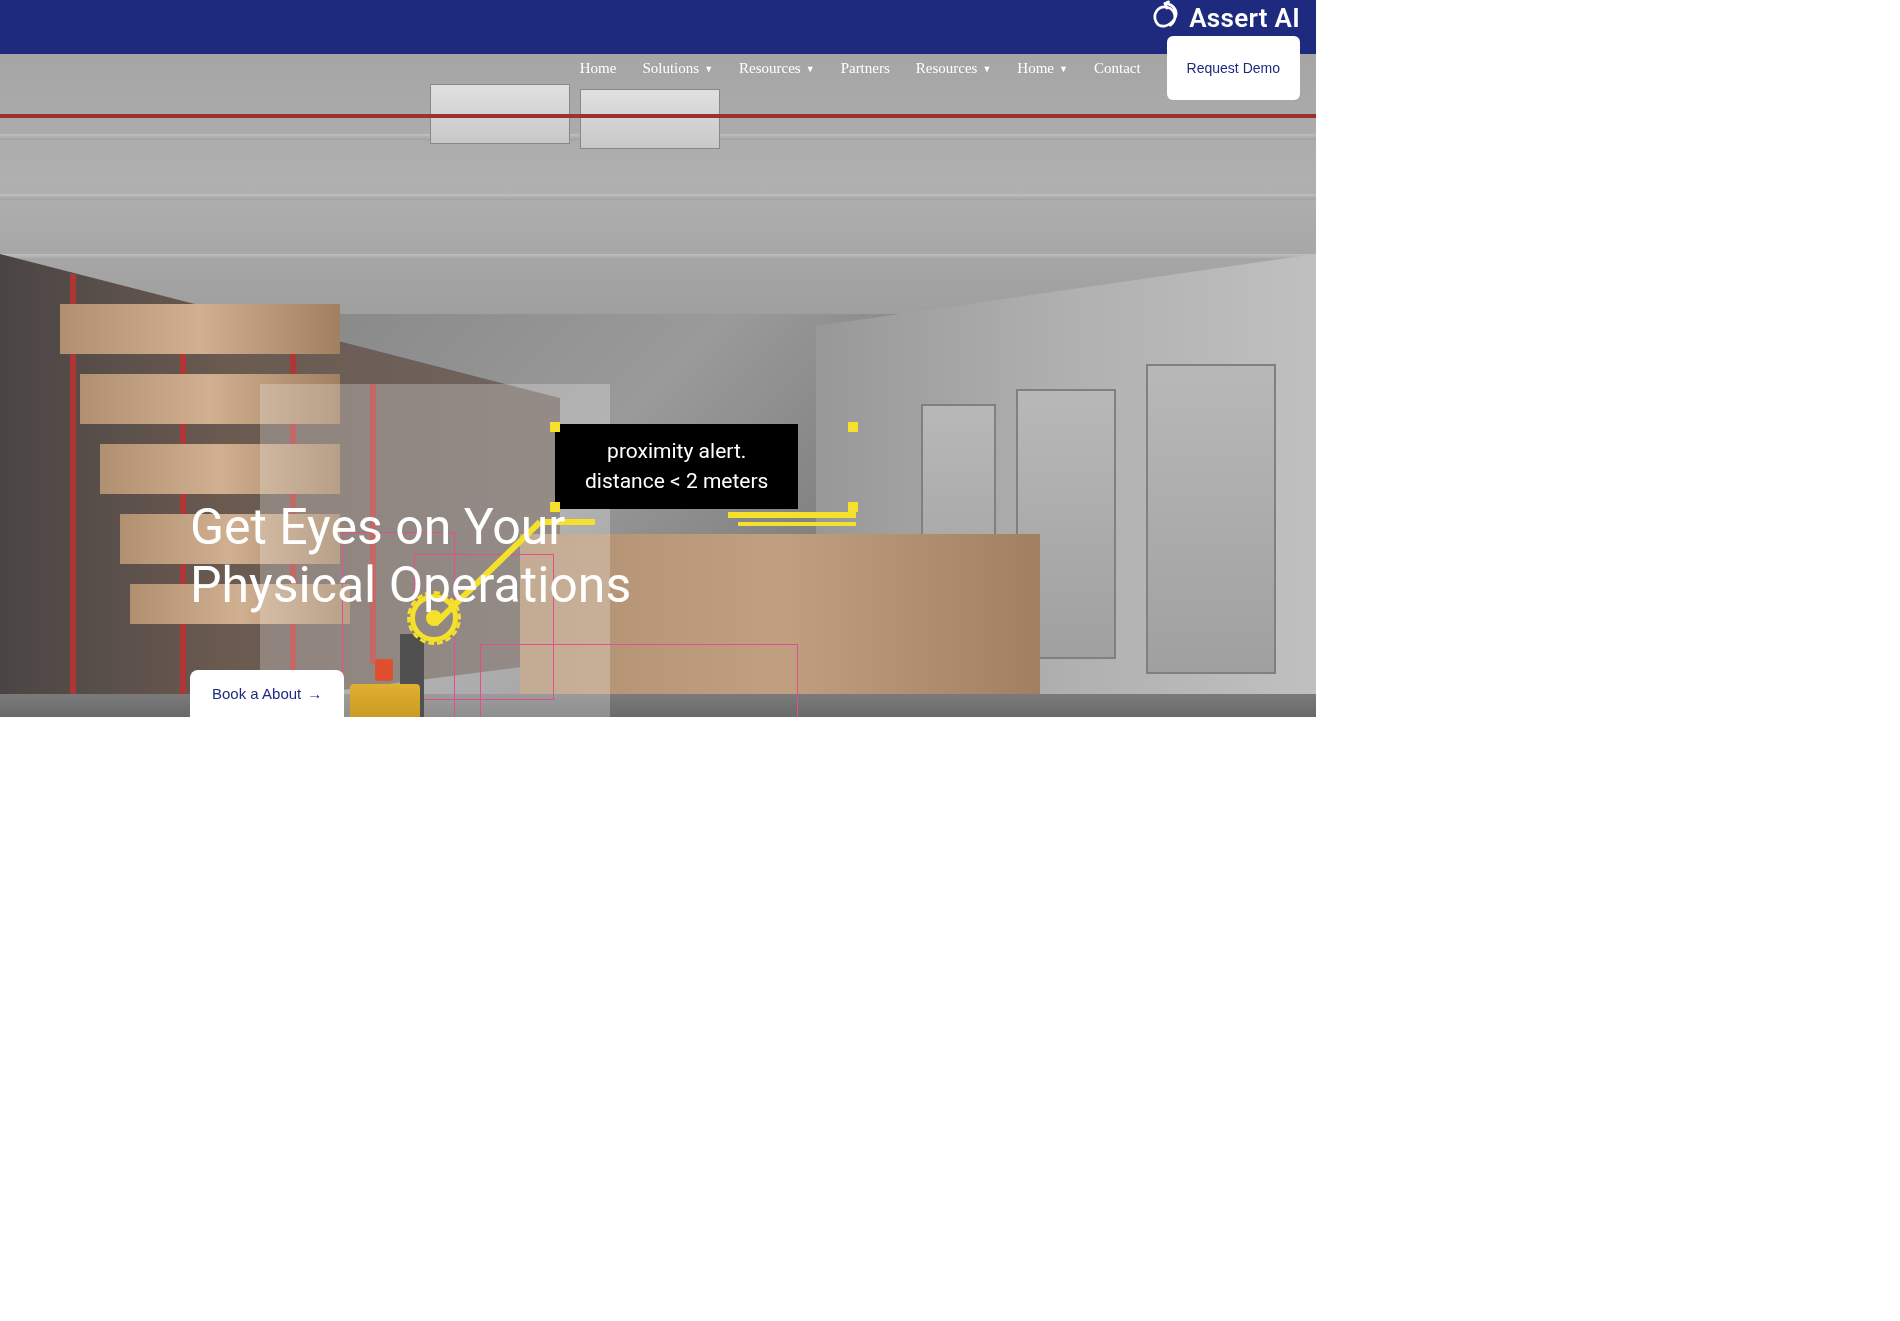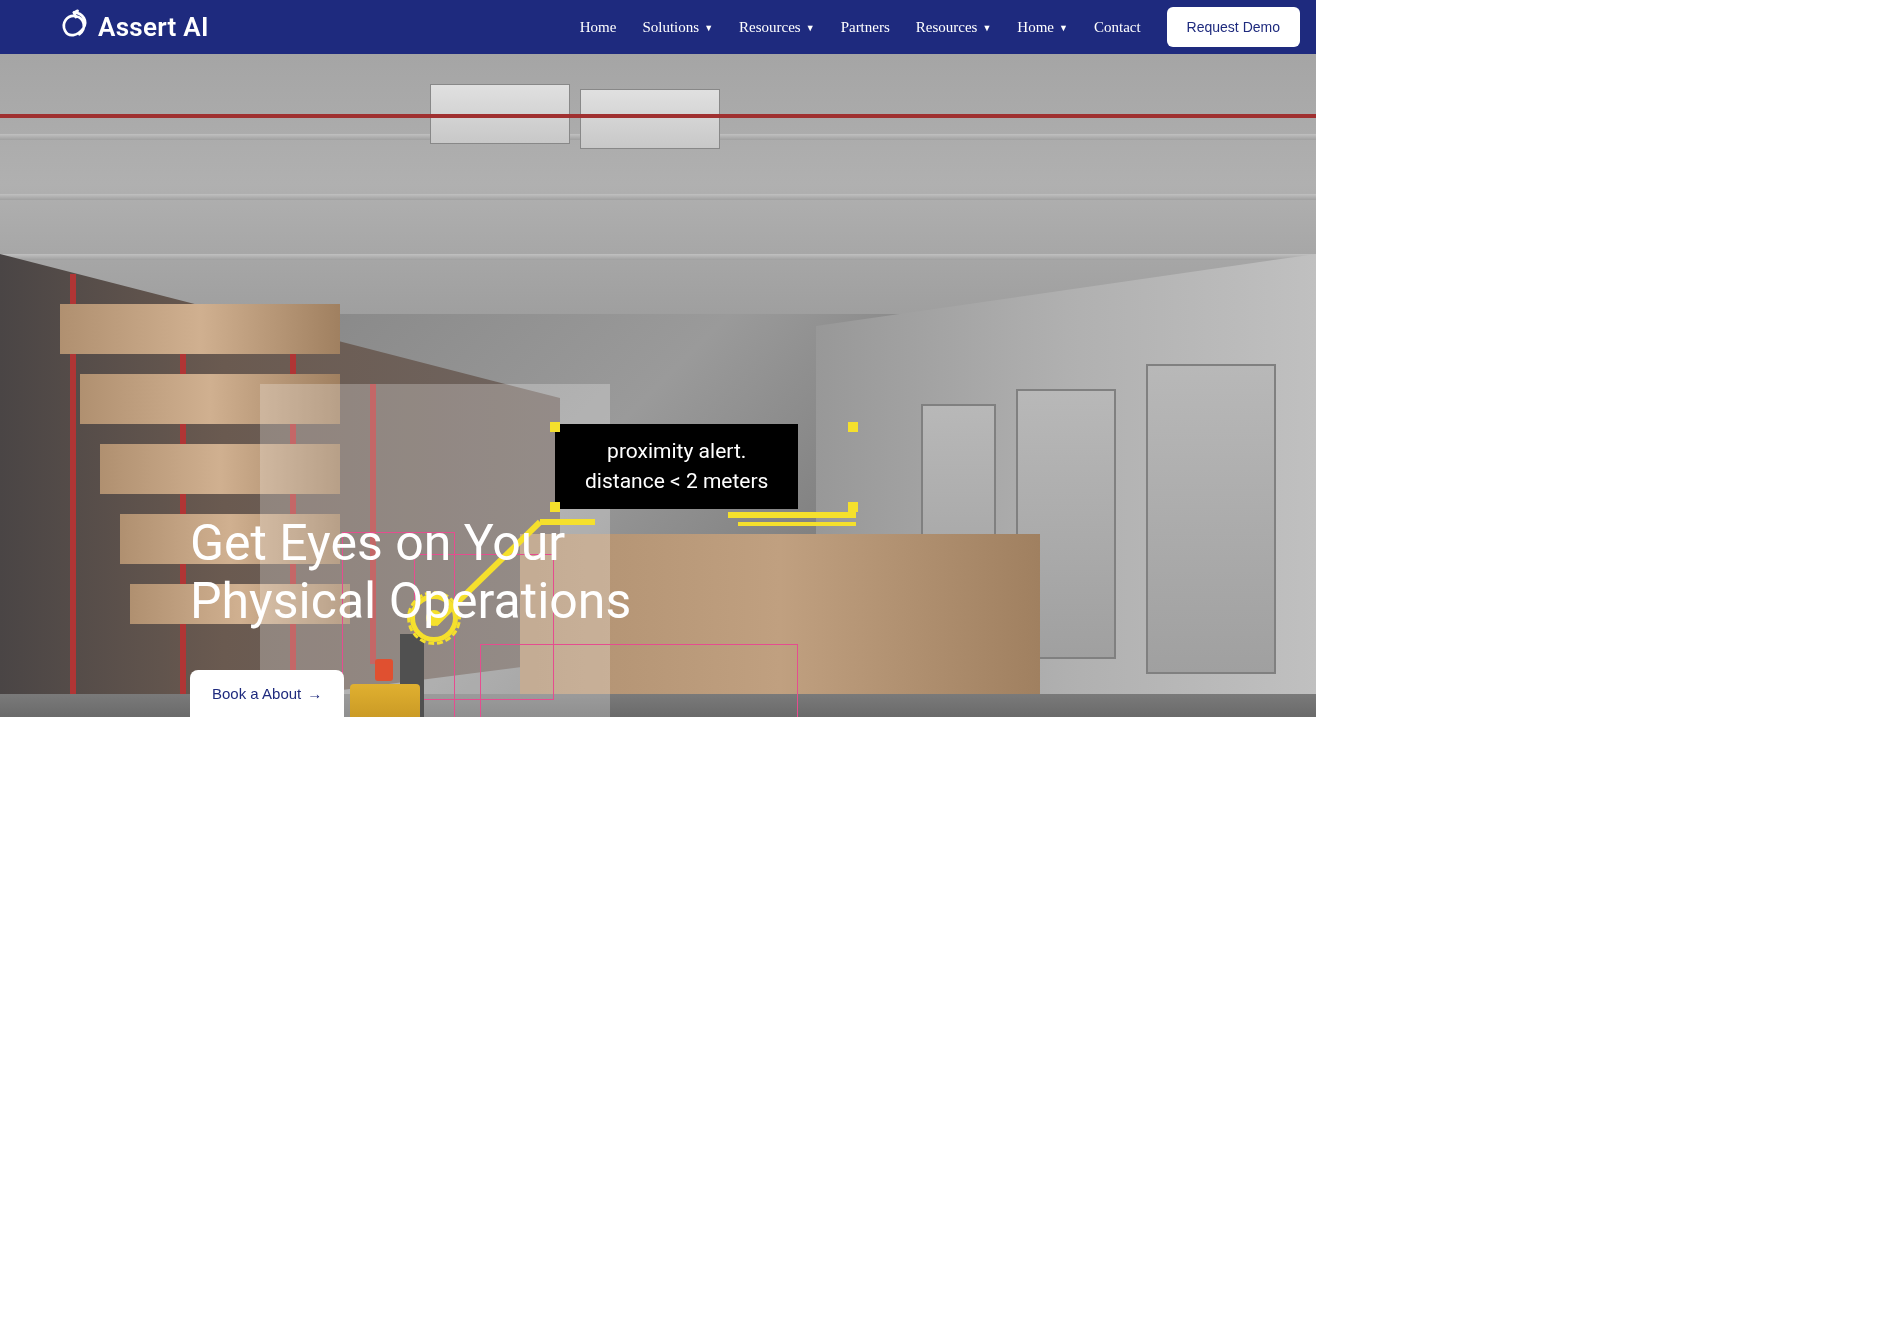--- a/index.html
+++ b/index.html
@@ -12,25 +12,26 @@
       font-family: -apple-system, BlinkMacSystemFont, 'Segoe UI', Roboto, Helvetica, Arial, sans-serif;
       overflow: hidden;
       width: 1316px;
       height: 915px;
     }
 
     .navbar {
       background-color: #1e2a7e;
       height: 54px;
       display: flex;
-      align-items: center;
+      align-items: flex-end;
       justify-content: space-between;
       padding: 0 16px 0 56px;
       position: relative;
       z-index: 100;
+      flex-direction: column;
     }
 
     .logo {
       display: flex;
       align-items: center;
       gap: 6px;
       color: #ffffff;
     }
 
     .logo-icon {
@@ -64,21 +65,21 @@
 
     .chevron {
       font-size: 9px;
       margin-top: 2px;
     }
 
     .demo-button {
       background-color: #ffffff;
       color: #1e2a7e;
       border: none;
-      padding: 12px 20px;
+      padding: 24px 20px;
       border-radius: 6px;
       font-size: 14px;
       font-weight: 500;
       cursor: pointer;
     }
 
     .hero {
       position: relative;
       width: 100%;
       height: 663px;
@@ -340,21 +341,21 @@
       bottom: 0;
       left: 190px;
       z-index: 60;
     }
 
     .hero-title {
       color: #ffffff;
       font-size: 50px;
       font-weight: 400;
       line-height: 1.15;
-      margin-bottom: 40px;
+      margin-bottom: 56px;
     }
 
     .book-demo-btn {
       background-color: #ffffff;
       color: #1e2a7e;
       border: none;
       padding: 15px 22px;
       border-radius: 8px 8px 0 0;
       font-size: 15px;
       font-weight: 500;

